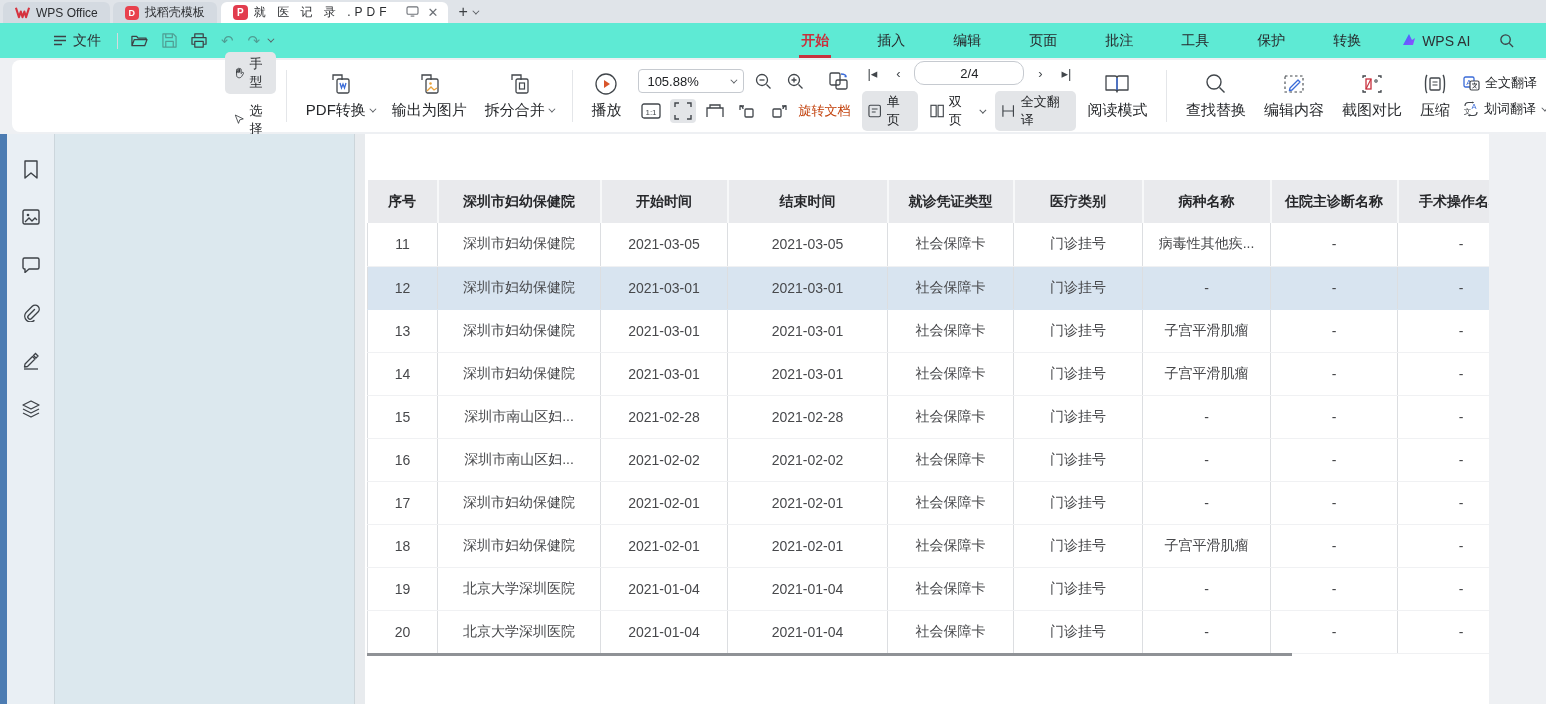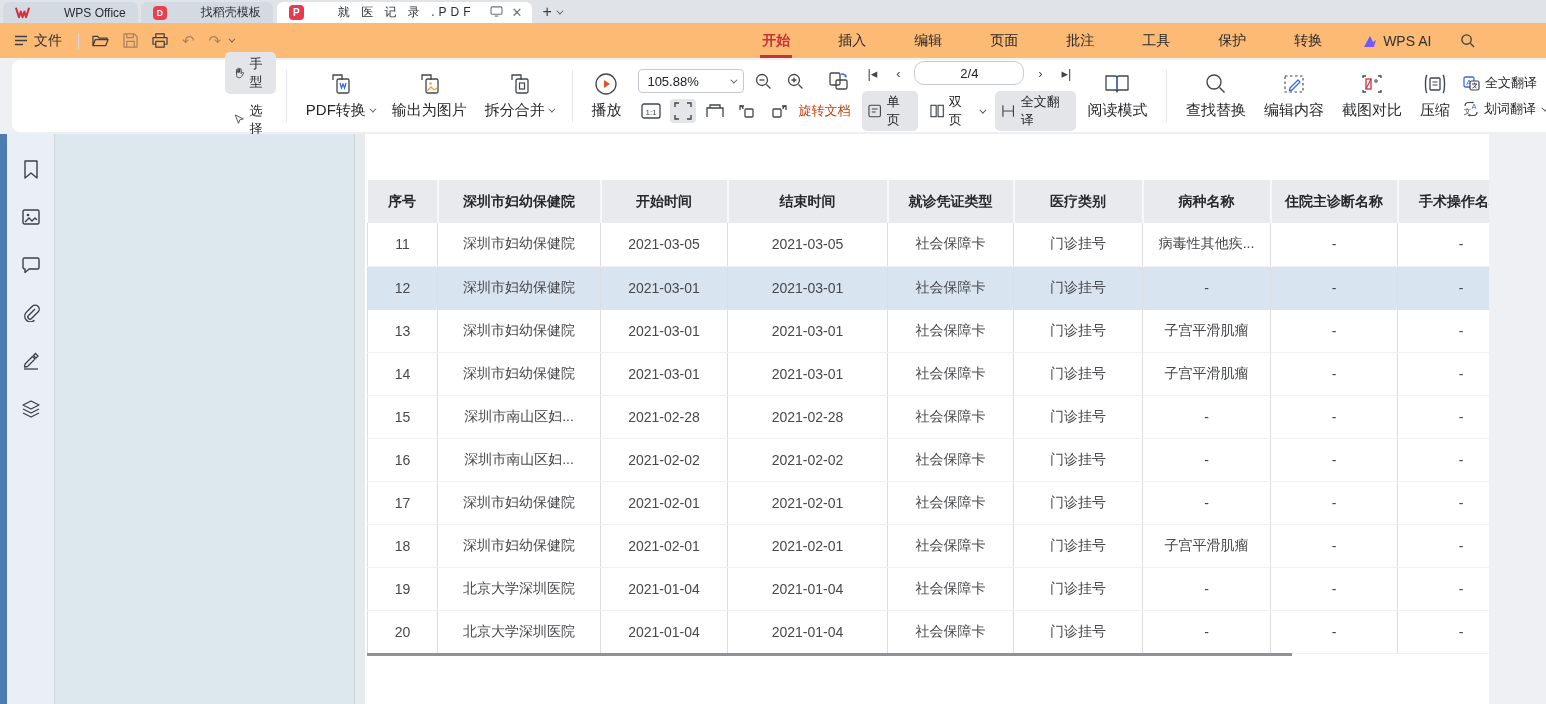--- a/index.html
+++ b/index.html
@@ -7,47 +7,47 @@
     font-family:"Liberation Sans","DejaVu Sans",sans-serif; }
   body { position:relative; background:#eef0f3; }
 
   
   .tabbar { position:absolute; left:0; top:0; width:1546px; height:23px;
     background:#e0e4e9; display:flex; align-items:flex-end; }
   .tab { height:21px; display:flex; align-items:center; gap:6px; padding:0 12px;
     font-size:12px; color:#2b2d30; border-radius:6px 6px 0 0; cursor:default; }
   .tab.idle { background:#d4dae1; margin-left:3px; }
   .tab.active { background:#ffffff; margin-left:4px; padding-right:8px; }
-  .tab .tlabel { white-space:nowrap;margin-left:28px; }
+  .tab .tlabel { white-space:nowrap; }
   .wlogo { width:15px; height:15px; display:inline-block; }
   .docerlogo { width:14px; height:14px; background:#e8414d; border-radius:4px;
     color:#fff; font-size:9px; font-weight:bold; display:flex; align-items:center; justify-content:center; }
   .pdflogo { width:15px; height:15px; background:#e23c4e; border-radius:4px;
     color:#fff; font-size:10px; font-weight:bold; display:flex; align-items:center; justify-content:center; }
   .tab-spaced { letter-spacing:4px; }
   .tab-mini-ic { color:#6d7177; font-size:12px; margin-left:10px; }
   .tab-close { color:#6d7177; font-size:13px; padding:0 2px; }
   .tab-plus { font-size:16px; color:#3c3f43; margin:0 4px 2px 10px; }
   .chev { display:inline-block; width:7px; height:7px; border-right:1.4px solid #5a5e63;
     border-bottom:1.4px solid #5a5e63; transform:rotate(45deg) translateY(-2px); }
   .chev.sm { width:5px; height:5px; }
 
   
   .menubar { position:absolute; left:0; top:23px; width:1546px; height:35px;
-    background:#fdba74; display:flex; align-items:center; font-size:13px; color:#2e3134; }
+    background:#5eead4; display:flex; align-items:center; font-size:13px; color:#2e3134;padding-left:39px; }
   .file-btn { display:flex; align-items:center; gap:6px; padding:0 10px 0 14px; font-size:14px; }
   .mdiv { width:1px; height:16px; background:#d7dade; margin:0 6px; }
   .qicon { padding:0 7px; color:#3d4145; font-size:15px; display:flex; align-items:center; }
   .qicon svg { display:block; }
   .qicon.dis { opacity:.45; }
   .menu-tabs { display:flex; align-items:center; gap:0; margin-left:505px; }
   .menu-item { padding:0 24px; height:35px; display:flex; align-items:center; font-size:14px; color:#26282b; position:relative; }
   .menu-item.on { color:#c8313e; font-weight:bold; }
   .menu-item.on::after { content:""; position:absolute; left:22px; right:22px; bottom:0; height:3px; background:#c8313e; }
-  .wpsai { display:flex; align-items:flex-end; gap:5px; padding:0 16px; font-size:14px; }
+  .wpsai { display:flex; align-items:flex-start; gap:5px; padding:0 16px; font-size:14px; }
   .msearch { margin-left:6px; }
 
   
   .toolwrap { position:absolute; left:0; top:58px; width:1546px; height:76px; background:#eef0f3; }
   .toolpanel { position:absolute; left:12px; top:2px; width:1534px; height:72px;
     background:#ffffff; border-radius:8px 0 0 8px; display:flex; align-items:center; }
   .tspacer { width:352px; height:1px; }
   .tdiv { width:1px; height:52px; background:#e4e6e9; margin:0 10px; }
   .stackcol { display:flex; flex-direction:column; gap:5px; }
   .mode-pill { display:flex; align-items:center; gap:5px; font-size:13px; color:#26282b;

